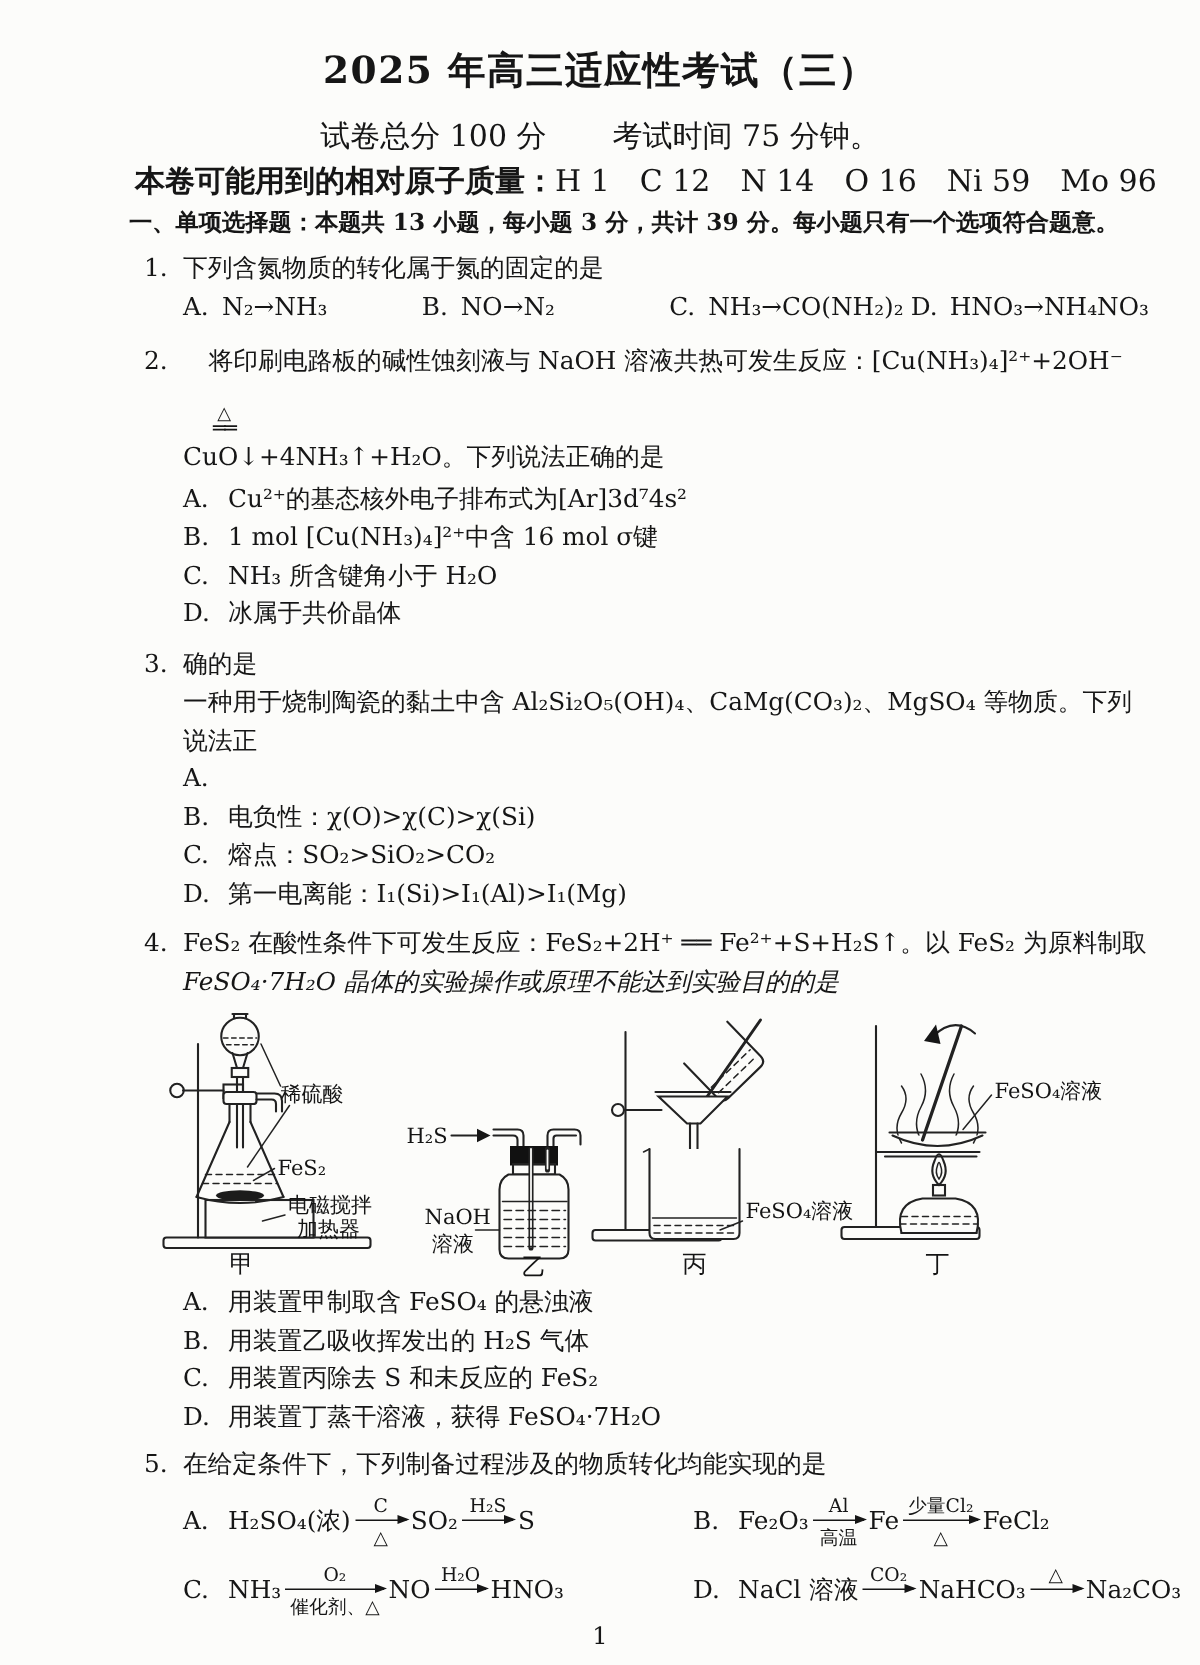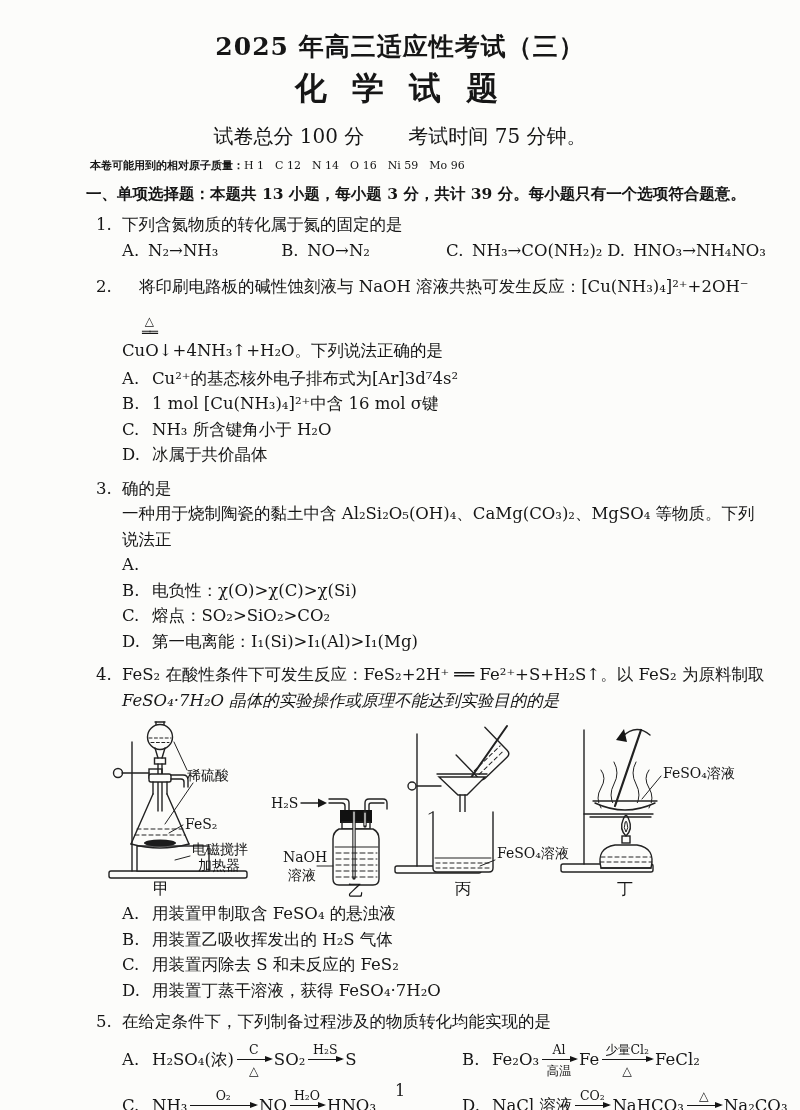--- a/index.html
+++ b/index.html
@@ -6,21 +6,21 @@
   .sheet{
     position:relative;width:800px;height:1110px;margin:0 auto;
     background:#fcfcfa;color:#161616;
     font-family:"DejaVu Serif","Liberation Serif",serif;
     font-size:16.5px;overflow:hidden;
   }
   .hdr-title{padding-top:30px;text-align:center;font-size:25px;font-weight:bold;letter-spacing:1px;line-height:33px;}
   .hdr-subject{text-align:center;font-size:32px;font-weight:bold;letter-spacing:7px;margin-top:4px;line-height:42px;}
   .hdr-meta{text-align:center;font-size:20px;margin-top:16px;line-height:23px;}
   .hdr-meta .gap{display:inline-block;width:44px;}
-  .masses{margin:6px 30px 0 90px;font-size:11px;line-height:24px;white-space:nowrap;}
+  .masses{margin:6px 30px 0 90px;font-size:20px;line-height:24px;white-space:nowrap;}
   .masses .lbl{font-weight:bold;}
   .section{margin:4px 16px 0 86px;font-weight:bold;font-size:15.5px;line-height:24px;white-space:nowrap;}
   .questions{margin:0 34px 0 96px;}
   .q{margin-top:6px;}
   .qrow{display:flex;align-items:flex-start;}
   .qnum{flex:none;width:26px;line-height:25.5px;}
   .qbody{flex:1;min-width:0;}
   p.l{margin:0;line-height:25.5px;}
   p.tall{line-height:30px;margin-left:17px;}
   .opt{display:flex;line-height:25.5px;}
@@ -49,21 +49,20 @@
   .diagram text{font-family:"DejaVu Serif","Liberation Serif",serif;fill:#141414;font-size:14px;}
   .diagram text.cap{font-size:16px;}
   .pageno{position:absolute;left:0;right:0;bottom:10px;text-align:center;font-size:16px;}
 </style>
 </head>
 <body>
 
 <div class="sheet">
 
   <div class="hdr-title">2025 年高三适应性考试（三）</div>
-  <div class="hdr-subject">化 学 试 题</div>
   <div class="hdr-meta">
     <span>试卷总分 100 分</span><span class="gap"></span><span>考试时间 75 分钟。</span>
   </div>
   <div class="masses">
     <span class="lbl">本卷可能用到的相对原子质量：</span><span>H 1　C 12　N 14　O 16　Ni 59　Mo 96</span>
   </div>
   <div class="section">一、单项选择题：本题共 13 小题，每小题 3 分，共计 39 分。每小题只有一个选项符合题意。</div>
 
   <div class="questions">
 

